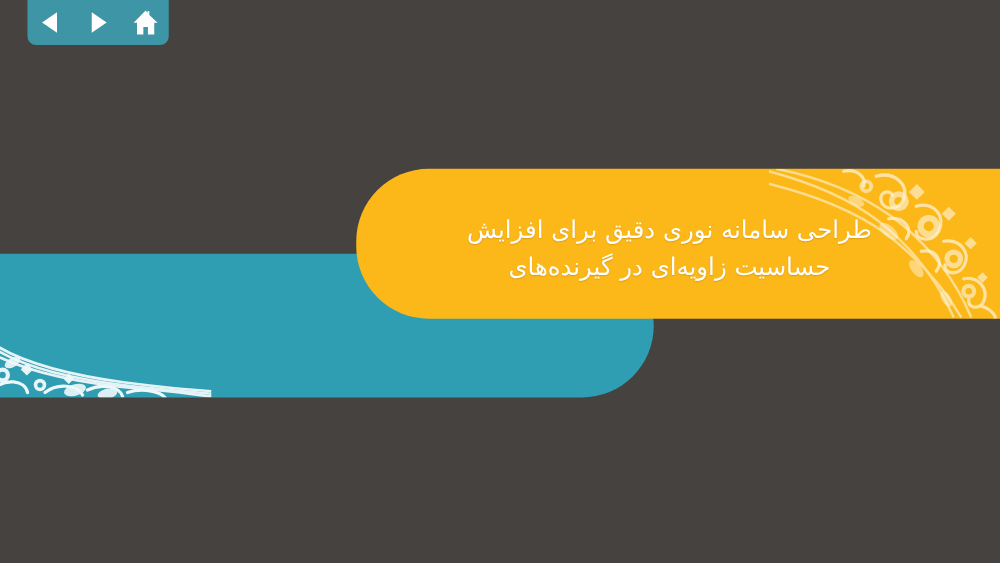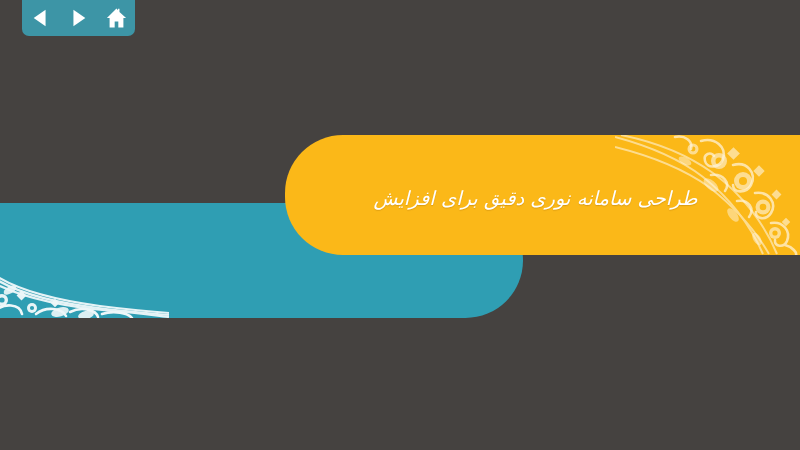--- a/index.html
+++ b/index.html
@@ -97,21 +97,20 @@
     line-height: 30px;
     font-weight: normal;
     text-shadow: 0 1px 1px rgba(120,70,0,0.22);
     display: flex;
     flex-direction: column;
     justify-content: center;
     align-items: center;
   }
   .title-line {
     white-space: nowrap;
-    font-style: italic;
   }
 </style>
 </head>
 <body>
 
 <div id="slide">
 
   <div id="teal-band">
     <svg id="teal-ornament" viewBox="0 0 230 118" preserveAspectRatio="none">
       <g fill="none" stroke="#ffffff" stroke-width="2.2" opacity="0.95">
@@ -188,20 +187,21 @@
         <ellipse cx="96" cy="50" rx="9" ry="4.5" transform="rotate(40 96 50)"></ellipse>
         <ellipse cx="118" cy="80" rx="8" ry="4" transform="rotate(52 118 80)"></ellipse>
         <ellipse cx="142" cy="104" rx="7" ry="3.6" transform="rotate(58 142 104)"></ellipse>
         <ellipse cx="70" cy="26" rx="7" ry="3.4" transform="rotate(28 70 26)"></ellipse>
       </g>
     </svg>
   </div>
 
   <div id="title-block">
     <div class="title-line">طراحی سامانه نوری دقیق برای افزایش</div>
+    <div class="title-line">حساسیت زاویه‌ای در گیرنده‌های</div>
   </div>
 
   <div id="navbar">
     <div class="nav-btn">
       <svg viewBox="0 0 24 24" width="22" height="22">
         <polygon points="17,3 17,21 4,12" fill="#ffffff"></polygon>
       </svg>
     </div>
     <div class="nav-btn">
       <svg viewBox="0 0 24 24" width="22" height="22">

